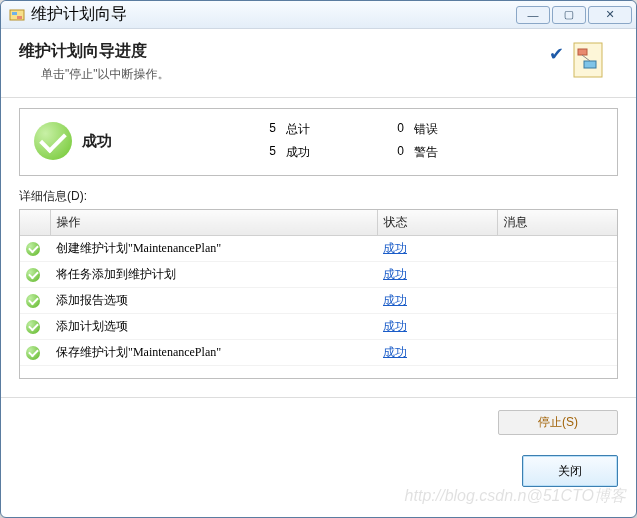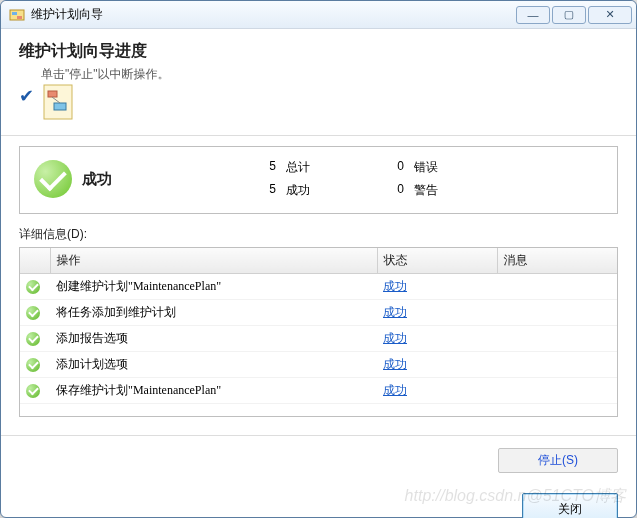--- a/index.html
+++ b/index.html
@@ -26,39 +26,38 @@
   border-bottom: 1px solid #cfd8e3;
   display: flex;
   align-items: center;
   padding: 0 4px 0 8px;
   border-radius: 6px 6px 0 0;
 }
 .titlebar-icon {
   width: 16px; height: 16px; margin-right: 6px;
   display:flex; align-items:center; justify-content:center;
 }
-.titlebar-title { flex: 1; color: #000; font-size: 12px; }
+.titlebar-title { flex: 1; color: #000; font-size: 16px; }
 .win-controls { display: flex; gap: 2px; }
 .win-btn {
   width: 34px; height: 18px;
   border: 1px solid #8aa7c7;
   border-radius: 3px;
   background: #eaf2fb;
   display: flex; align-items: center; justify-content: center;
   font-size: 11px; color: #34506c;
   cursor: pointer;
 }
 .win-btn.close { width: 44px; }
 .header-area {
   padding: 12px 28px 14px 18px;
   background: #fff;
   border-bottom: 1px solid #ddd;
   display: flex;
   align-items: flex-start;
-  flex-direction: column;
 }
 .header-text { flex: 1; }
 .header-title { font-size: 16px; font-weight: bold; color: #222; margin-bottom: 4px; }
 .header-sub { font-size: 12px; color: #555; margin-left: 22px; }
 .header-right { display:flex; align-items:flex-start; gap:8px; }
 .checkmark-big { font-size: 18px; color: #1e5aa8; margin-top: 2px; }
 .wizard-icon { width: 36px; height: 38px; }
 .body-area { padding: 10px 18px 0 18px; }
 .summary-box {
   border: 1px solid #bfbfbf;
@@ -132,21 +131,21 @@
   min-width: 120px;
   height: 25px;
   border: 1px solid #8f8f8f;
   background: linear-gradient(#fdfdfd,#e8e8e8);
   border-radius: 2px;
   font-size: 12px;
   cursor: pointer;
   display:flex; align-items:center; justify-content:center;
   gap: 6px;
 }
-.btn.disabled { color: #1d4ed8; border-color: #c4c4c4; background: #f2f2f2; cursor: default; }
+.btn.disabled { color: #a16207; border-color: #c4c4c4; background: #f2f2f2; cursor: default; }
 .btn .caret { font-size: 10px; color:#333;}
 .footer-row {
   padding: 8px 18px 14px 18px;
   display: flex; justify-content: flex-end;
 }
 .btn-close {
   min-width: 96px; height: 32px;
   border: 1px solid #3c7fb1;
   box-shadow: 0 0 0 1px #b8dff8 inset;
   background: linear-gradient(#f7fbff,#dbeefc);

